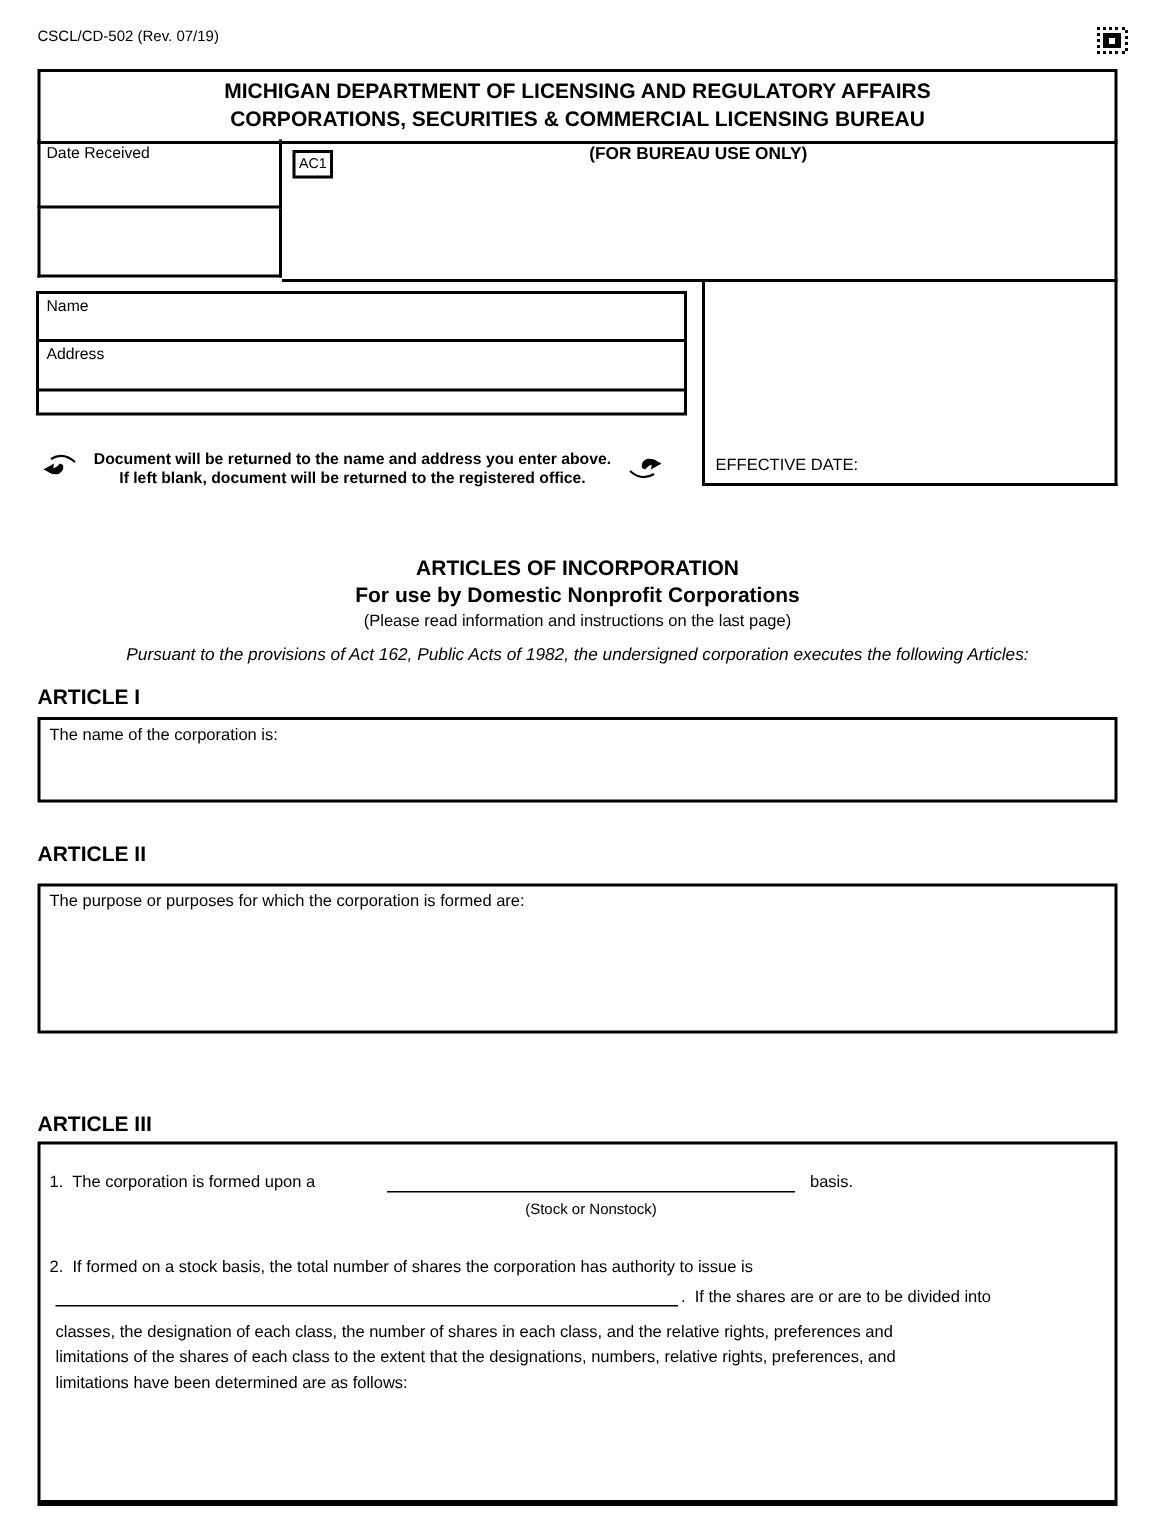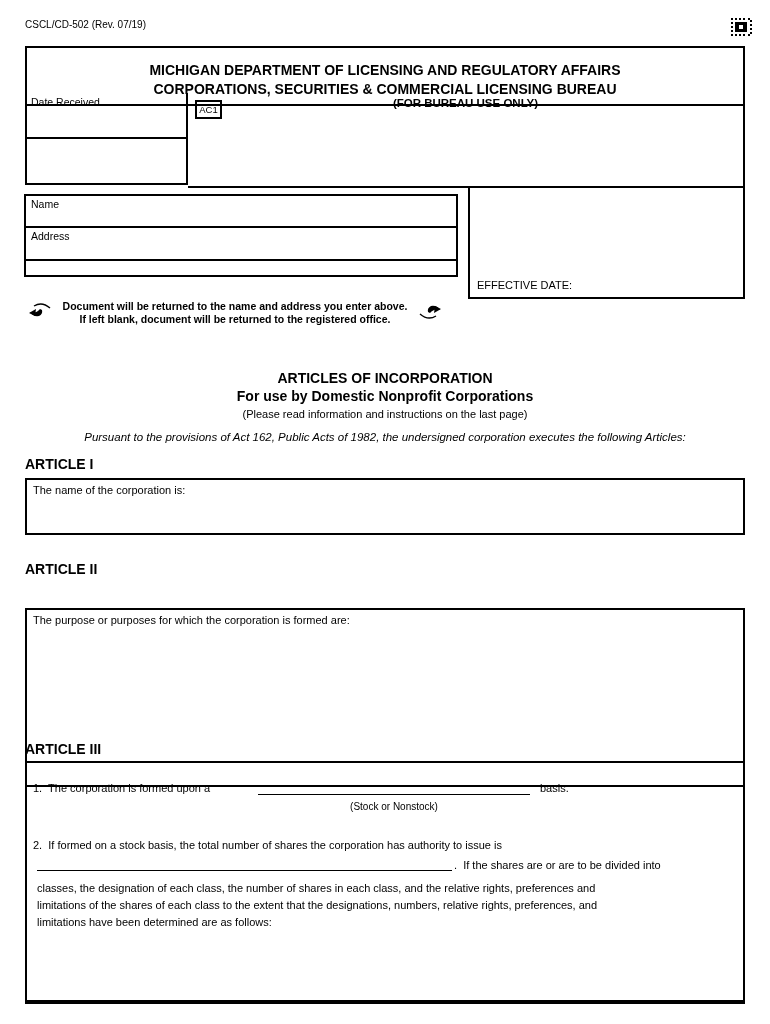--- a/index.html
+++ b/index.html
@@ -9,22 +9,22 @@
     font-family:"Liberation Sans", sans-serif; color:#000;
     -webkit-font-smoothing:antialiased;
   }
   .abs { position:absolute; }
   .pre { white-space:pre-wrap; }
 
   #form-number { left:25px; top:19px; font-size:10px; }
   #matrix-icon { left:731px; top:18px; }
 
   #header-box {
-    left:25px; top:46px; width:720px; height:60px;
-    border:2px solid #000; text-align:center; padding-top:13px;
+    left:25px; top:46px; width:720px; height:50px;
+    border:2px solid #000; text-align:center; padding-top:3px;
     font-weight:bold; font-size:14px; line-height:19px;
   }
 
   #cell-date-received {
     left:25px; top:93px; width:163px; height:46px;
     border:2px solid #000; border-top:none;
     font-size:10.5px; padding:3px 4px;
   }
   #cell-date-received-2 {
     left:25px; top:139px; width:163px; height:46px;
@@ -38,21 +38,21 @@
     position:absolute; left:0; right:0; top:4px; text-align:center;
     font-weight:bold; font-size:11.5px;
   }
   #ac1-box {
     position:absolute; left:7px; top:7px; width:27px; height:19px;
     border:2px solid #000; font-size:9.5px; text-align:center; line-height:15px;
   }
   #effective-note { position:absolute; left:7px; top:49px; font-size:10.5px; line-height:14.5px; }
 
   #effective-box {
-    left:468px; top:188px; width:277px; height:111px;
+    left:468px; top:188px; width:277px; height:136px;
     border:2px solid #000; border-top:none;
   }
   #effective-date-label { position:absolute; left:7px; bottom:6px; font-size:11px; }
 
   #name-box {
     left:24px; top:194px; width:434px; height:83px;
     border:2px solid #000;
   }
   .name-row { position:relative; font-size:10.5px; padding:2px 0 0 5px; }
   #name-row-1 { height:32px; border-bottom:2px solid #000; }
@@ -72,21 +72,21 @@
   #doc-title-line3 { font-size:11px; margin-top:3px; }
   #pursuant-line { left:0; top:431px; width:770px; text-align:center; font-style:italic; font-size:11.5px; }
 
   .article-heading { left:25px; font-size:14px; font-weight:bold; }
   #article1-heading { top:456px; }
   #article2-heading { top:561px; }
   #article3-heading { top:741px; }
 
   .article-box { left:25px; width:720px; border:2px solid #000; font-size:11px; }
   #article1-box { top:478px; height:57px; padding:4px 6px; }
-  #article2-box { top:608px; height:179px; padding:4px 6px; }
+  #article2-box { top:589px; height:100px; padding:4px 6px; }
   #article3-box { top:761px; height:243px; border-bottom:4px solid #000; position:absolute; }
 
   .a3 { position:absolute; font-size:11px; }
   #a3-item1-prefix { left:6px; top:19px; }
   #a3-item1-blank  { left:231px; top:19px; width:272px; height:13px; border-bottom:1.5px solid #000; }
   #a3-item1-suffix { left:513px; top:19px; }
   #a3-item1-hint   { left:231px; top:38px; width:272px; text-align:center; font-size:10px; }
   #a3-item2-line1  { left:6px;  top:76px; }
   #a3-item2-line2  { left:10px; top:96px; display:flex; align-items:flex-end; }
   #a3-item2-blank  { display:inline-block; width:415px; height:12px; border-bottom:1.5px solid #000; }

